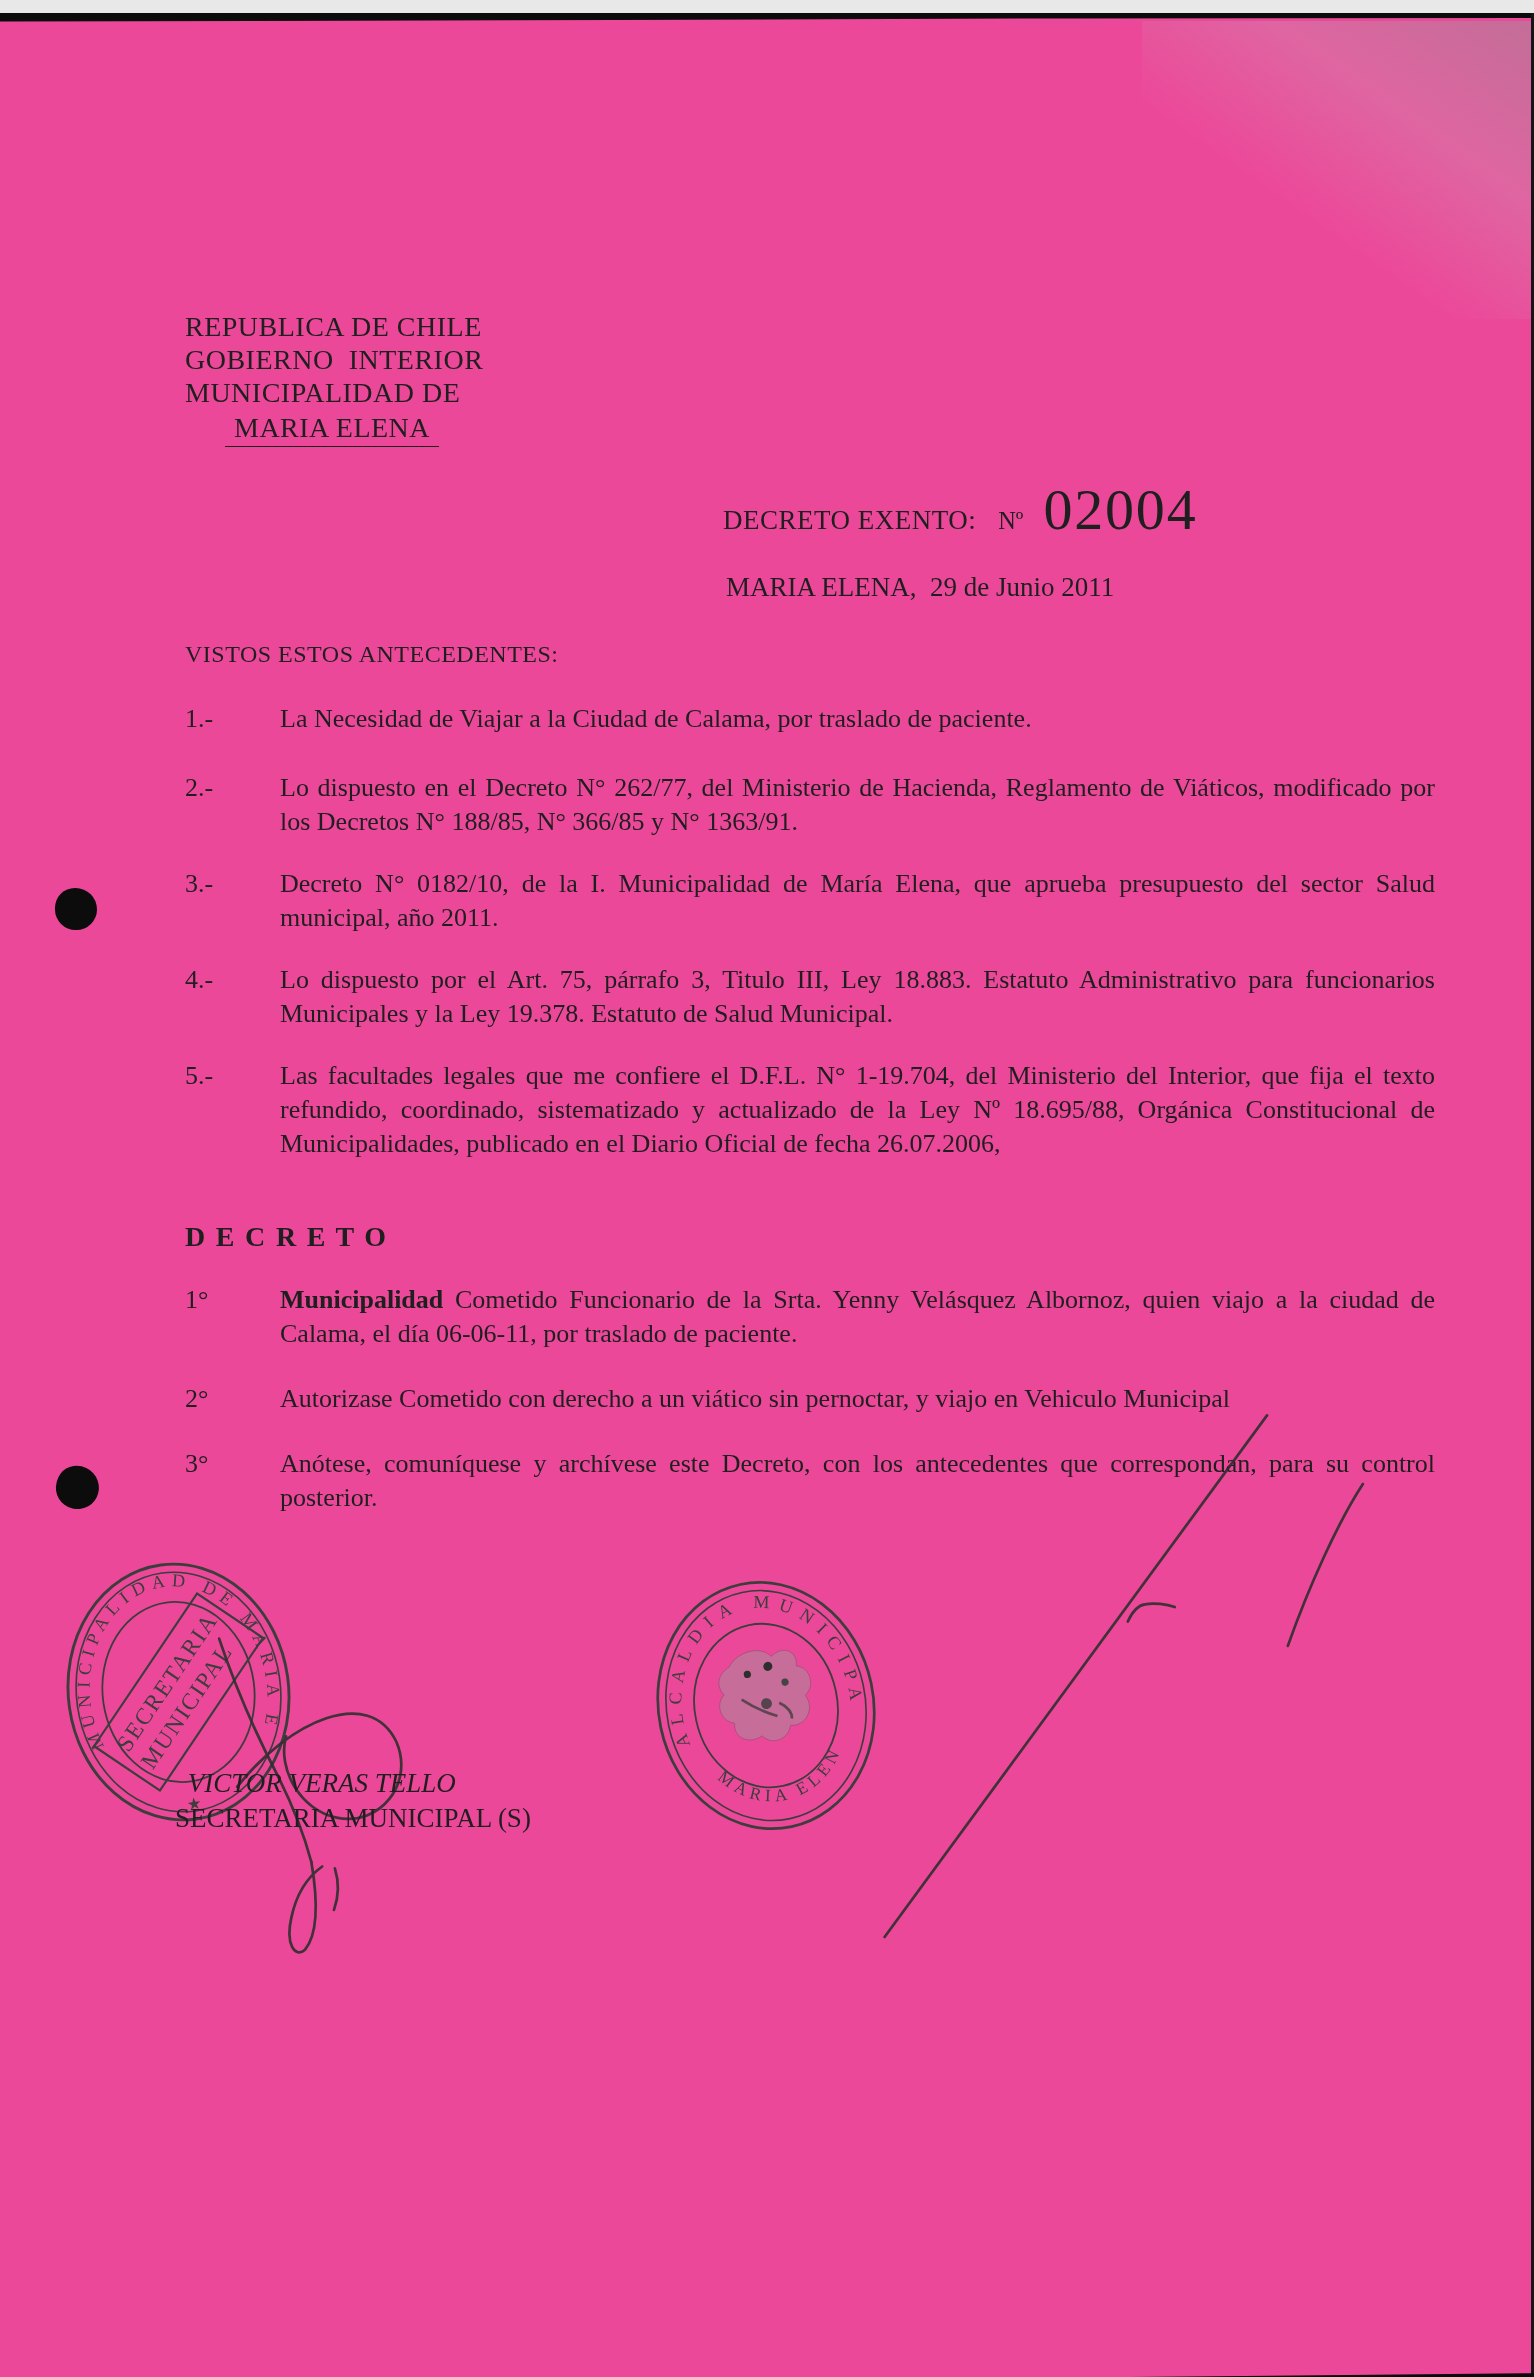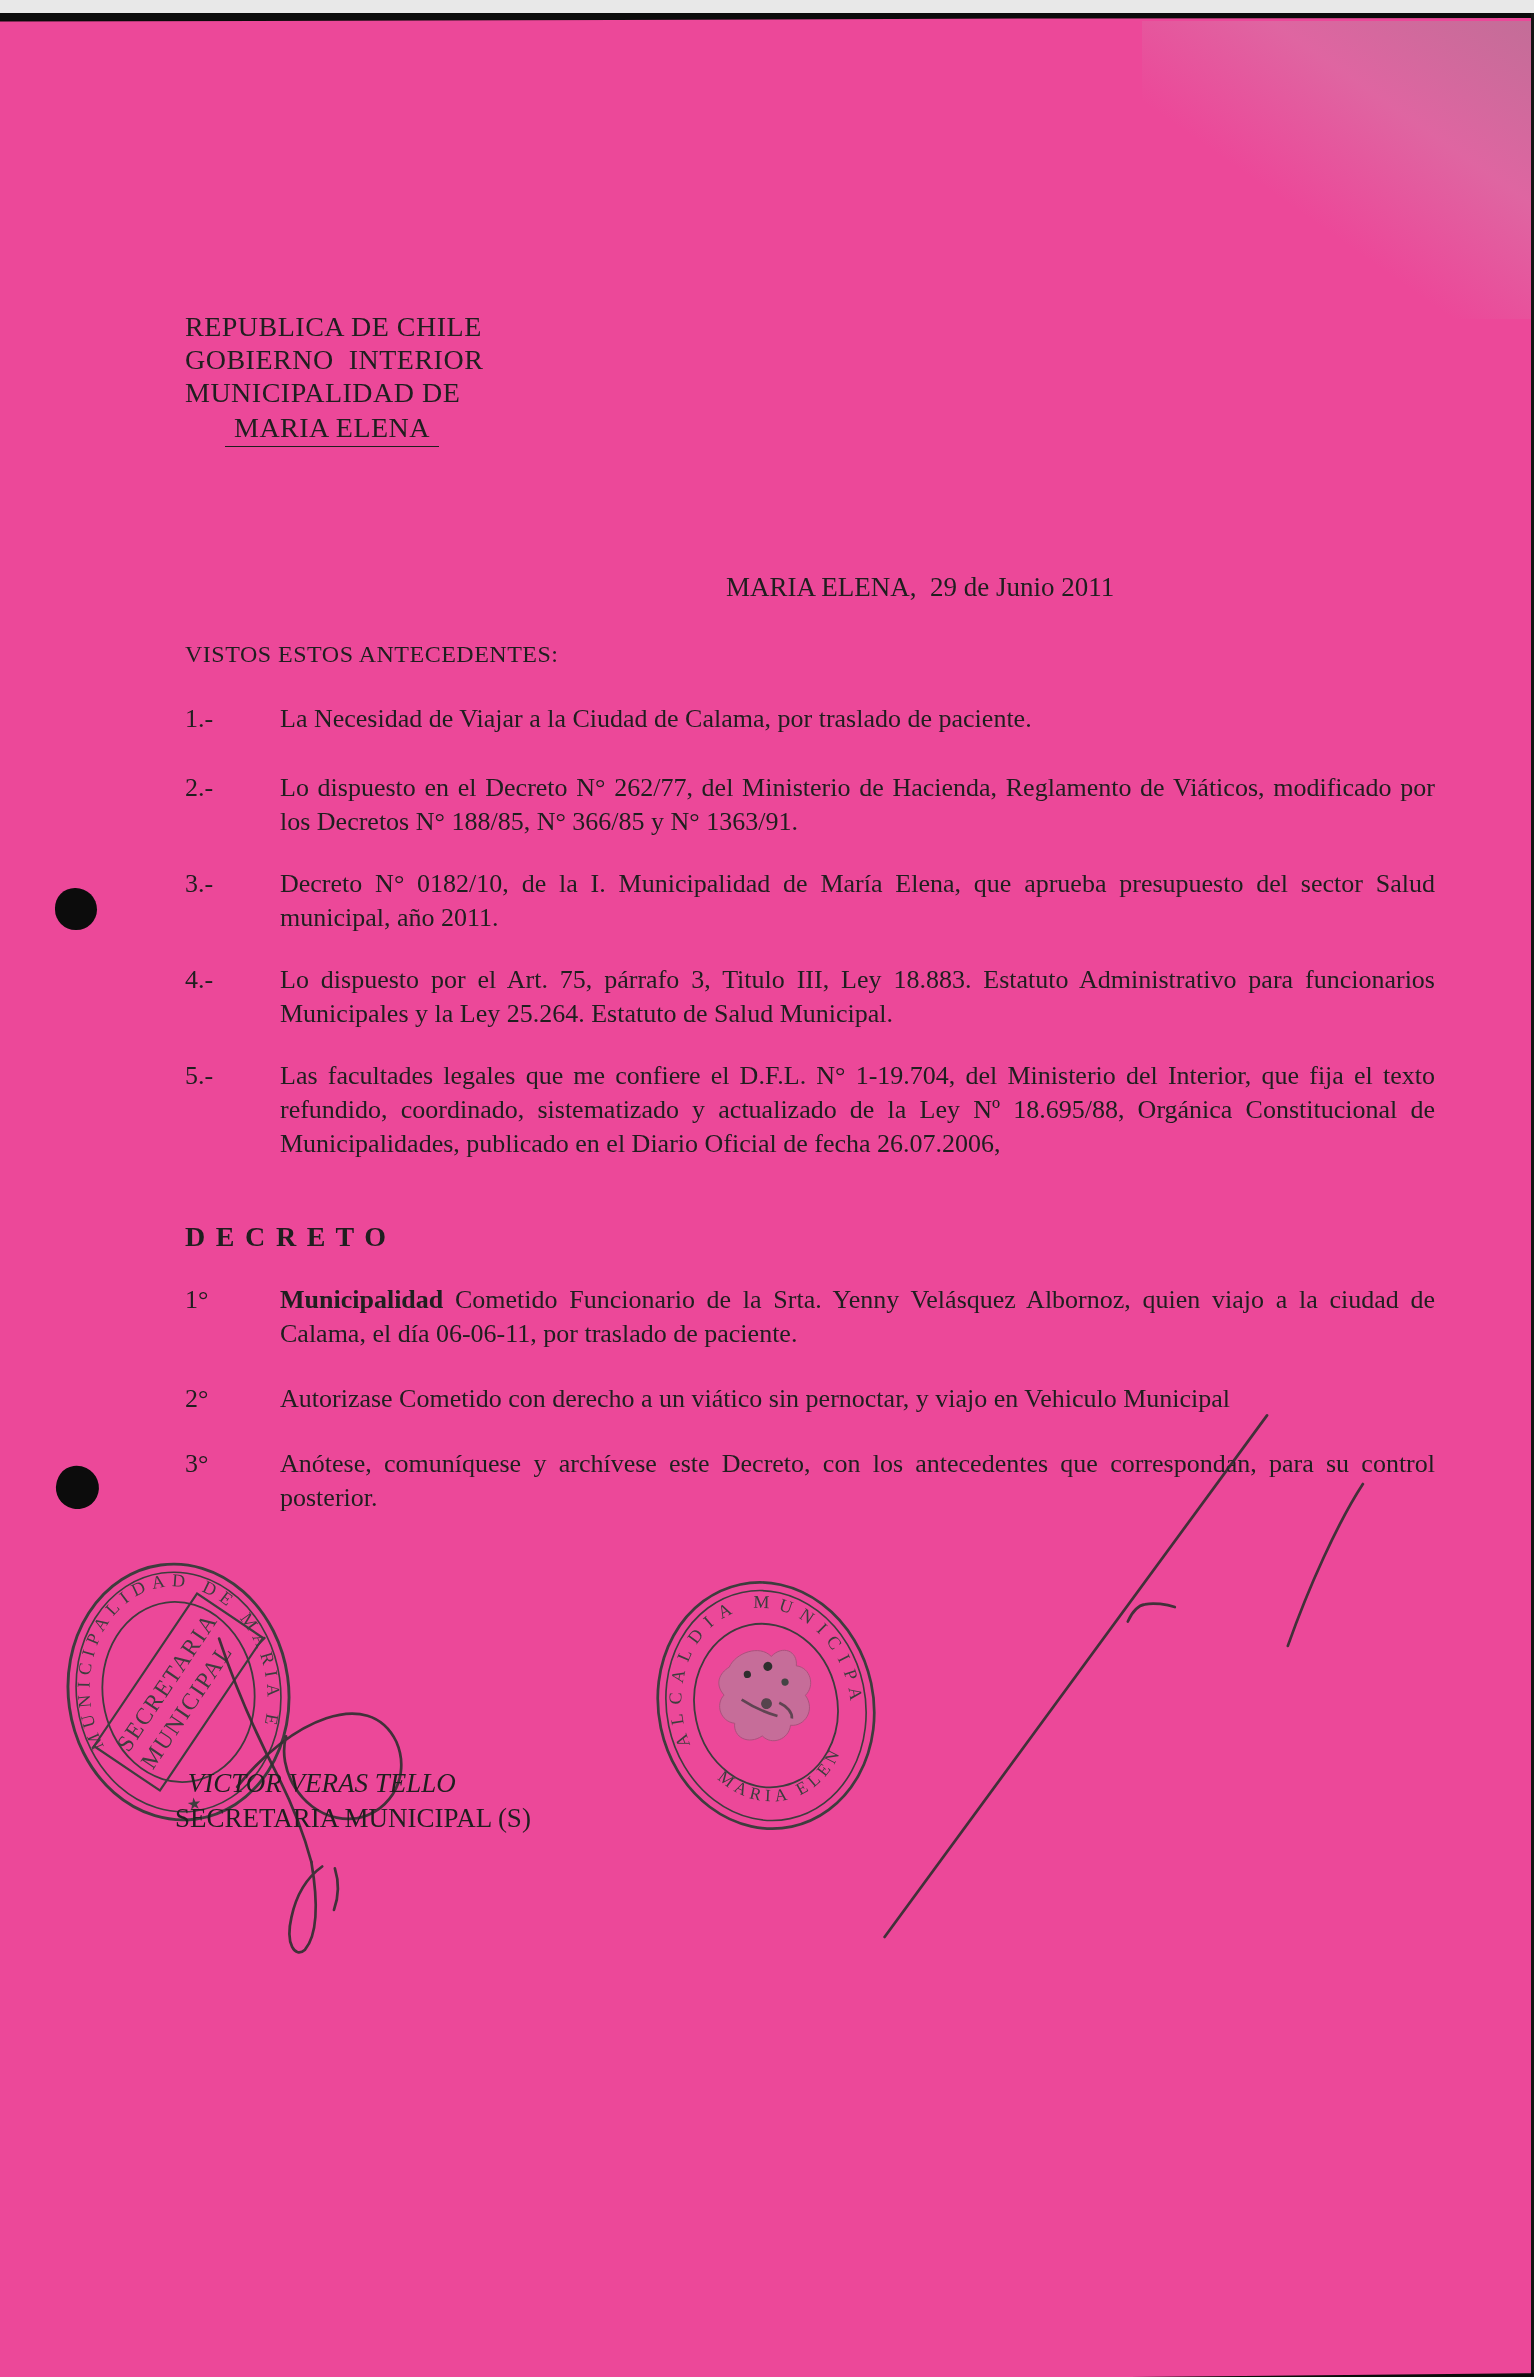--- a/index.html
+++ b/index.html
@@ -67,39 +67,44 @@
   <div class="punch-dot dot1"></div>
   <div class="punch-dot dot2"></div>
 
   <div class="hdr">
     <div class="pre">REPUBLICA DE CHILE</div>
     <div class="pre">GOBIERNO  INTERIOR</div>
     <div class="pre">MUNICIPALIDAD DE</div>
     <div><span class="muni-underline pre">MARIA ELENA</span></div>
   </div>
 
+  <div class="decree-line">
+    <span class="decree-label">DECRETO EXENTO:</span>
+    <span class="decree-nsym">Nº</span>
+    <span class="decree-number">02004</span>
+  </div>
   <div class="dateline pre">MARIA ELENA,  29 de Junio 2011</div>
 
   <div class="vistos-heading">VISTOS ESTOS ANTECEDENTES:</div>
 
   <div class="item it1">
     <span class="num">1.-</span>
     <span class="txt">La Necesidad de Viajar a la Ciudad de Calama, por traslado de paciente.</span>
   </div>
   <div class="item it2">
     <span class="num">2.-</span>
     <span class="txt">Lo dispuesto en el Decreto N° 262/77, del Ministerio de Hacienda, Reglamento de Viáticos, modificado por los Decretos N° 188/85, N° 366/85 y N° 1363/91.</span>
   </div>
   <div class="item it3">
     <span class="num">3.-</span>
     <span class="txt">Decreto N° 0182/10, de la I. Municipalidad de María Elena, que aprueba presupuesto del sector Salud municipal, año 2011.</span>
   </div>
   <div class="item it4">
     <span class="num">4.-</span>
-    <span class="txt">Lo dispuesto por el Art. 75, párrafo 3, Titulo III, Ley 18.883. Estatuto Administrativo para funcionarios Municipales y la Ley 25.264. Estatuto de Salud Municipal.</span>
+    <span class="txt">Lo dispuesto por el Art. 75, párrafo 3, Titulo III, Ley 18.883. Estatuto Administrativo para funcionarios Municipales y la Ley 19.378. Estatuto de Salud Municipal.</span>
   </div>
   <div class="item it5">
     <span class="num">5.-</span>
     <span class="txt">Las facultades legales que me confiere el D.F.L. N° 1-19.704, del Ministerio del Interior, que fija el texto refundido, coordinado, sistematizado y actualizado de la Ley Nº 18.695/88, Orgánica Constitucional de Municipalidades, publicado en el Diario Oficial de fecha 26.07.2006,</span>
   </div>
 
   <div class="decreto-heading pre">D E C R E T O</div>
 
   <div class="item d1">
     <span class="num">1°</span>

